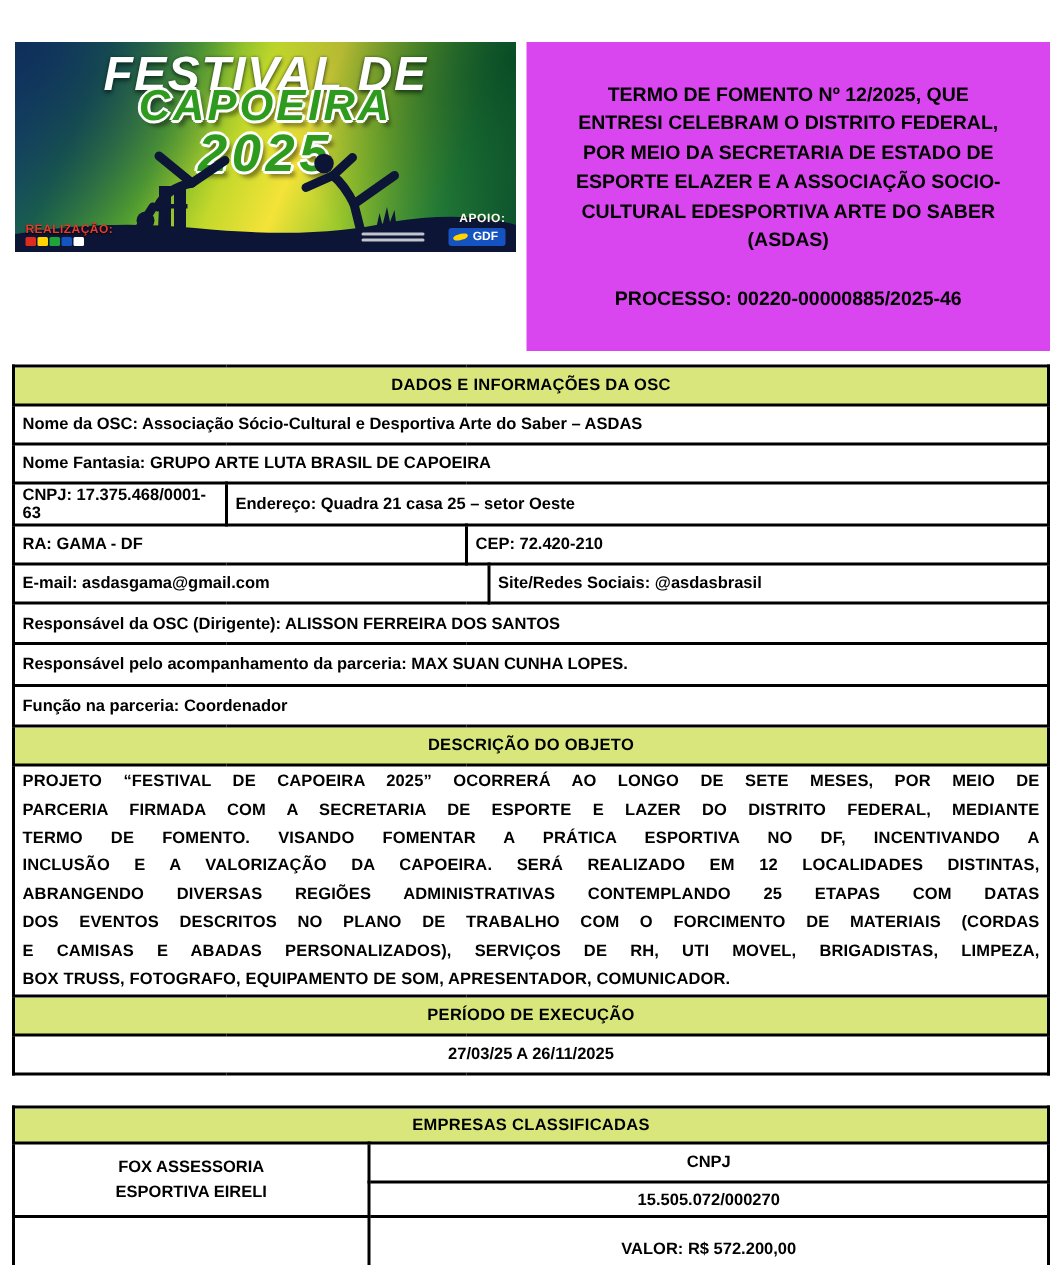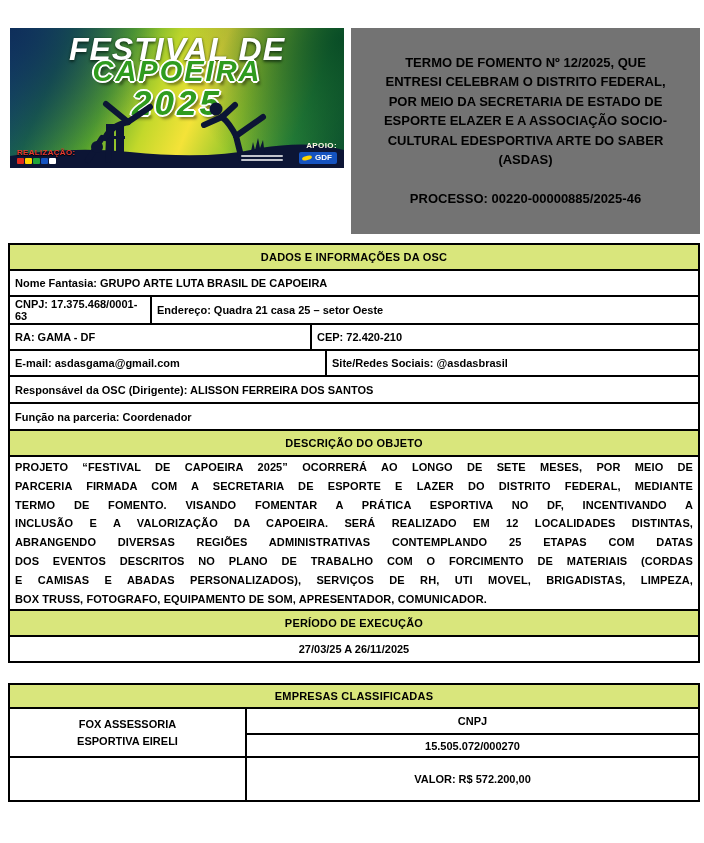--- a/index.html
+++ b/index.html
@@ -34,21 +34,21 @@
   .apoio { position:absolute; right:7px; bottom:4px; z-index:3; text-align:right; }
   .apoio-label { color:#fffbe6; font-size:8px; font-weight:bold; letter-spacing:.4px; display:block; }
   .apoio-row { display:flex; align-items:center; gap:16px; margin-top:2px; justify-content:flex-end; }
   .microtext { display:flex; flex-direction:column; gap:2px; }
   .microtext i { display:block; width:42px; height:2px; background:rgba(255,255,255,.75); border-radius:1px; }
   .gdf { position:relative; background:#1553c0; color:#fff; font-size:8px; font-weight:bold;
          padding:2px 5px 2px 16px; border-radius:2px; line-height:1; }
   .gdf .swoosh { position:absolute; left:3px; top:4px; width:10px; height:4px; background:#ffd400;
                  border-radius:50%/60%; transform:rotate(-14deg); }
 
-  .termo { flex:1; background:#737373; text-align:center; padding:5px 6px 6px;
+  .termo { flex:1; background:#d946ef; text-align:center; padding:5px 6px 6px;
            font-weight:bold; font-size:13px; line-height:19.5px; white-space:pre-line; }
 
   
   table.t { border-collapse:collapse; width:692px; margin-left:8px; table-layout:fixed; }
   table.t td { border:2px solid #000; font-weight:bold; font-size:11px; padding:1px 5px;
                vertical-align:middle; overflow:hidden;margin-left:28px; }
   .hdr { background:#d9e67c; text-align:center; font-size:12.5px; letter-spacing:.2px; }
   .center { text-align:center; }
   .mt9  { margin-top:9px; }
   .mt20 { margin-top:20px; }
@@ -136,36 +136,42 @@
         <col style="width:142px">
         <col style="width:160px">
         <col style="width:15px">
         <col>
       </colgroup>
     <tbody>
         <tr class="r22">
           <td class="hdr" colspan="4">DADOS E INFORMAÇÕES DA OSC</td>
         </tr>
     <tr class="r22">
+          <td colspan="4">Nome da OSC:  Associação Sócio-Cultural e Desportiva Arte do Saber – ASDAS</td>
+        </tr>
+    <tr class="r22">
           <td colspan="4">Nome Fantasia: GRUPO ARTE LUTA BRASIL DE CAPOEIRA</td>
         </tr>
     <tr class="r22">
       <td>CNPJ: 17.375.468/0001-63</td>
       <td colspan="3">Endereço: Quadra 21 casa 25 – setor Oeste</td>
     </tr>
     <tr class="r22">
       <td colspan="2">RA: GAMA - DF</td>
       <td colspan="2">CEP: 72.420-210</td>
     </tr>
     <tr class="r22">
       <td colspan="3">E-mail: asdasgama@gmail.com</td>
       <td>Site/Redes Sociais: @asdasbrasil</td>
     </tr>
     <tr class="r23">
           <td colspan="4">Responsável da OSC (Dirigente):   ALISSON FERREIRA DOS SANTOS</td>
+        </tr>
+    <tr class="r24">
+          <td colspan="4">Responsável pelo acompanhamento da parceria:  MAX SUAN CUNHA LOPES.</td>
         </tr>
     <tr class="r23">
           <td colspan="4">Função na parceria: Coordenador</td>
         </tr>
     <tr class="r22">
           <td class="hdr" colspan="4">DESCRIÇÃO DO OBJETO</td>
         </tr>
     <tr>
       <td class="desc" colspan="4">
         <span class="desc-just">PROJETO  “FESTIVAL DE CAPOEIRA 2025” OCORRERÁ AO LONGO DE SETE MESES, POR MEIO DE

